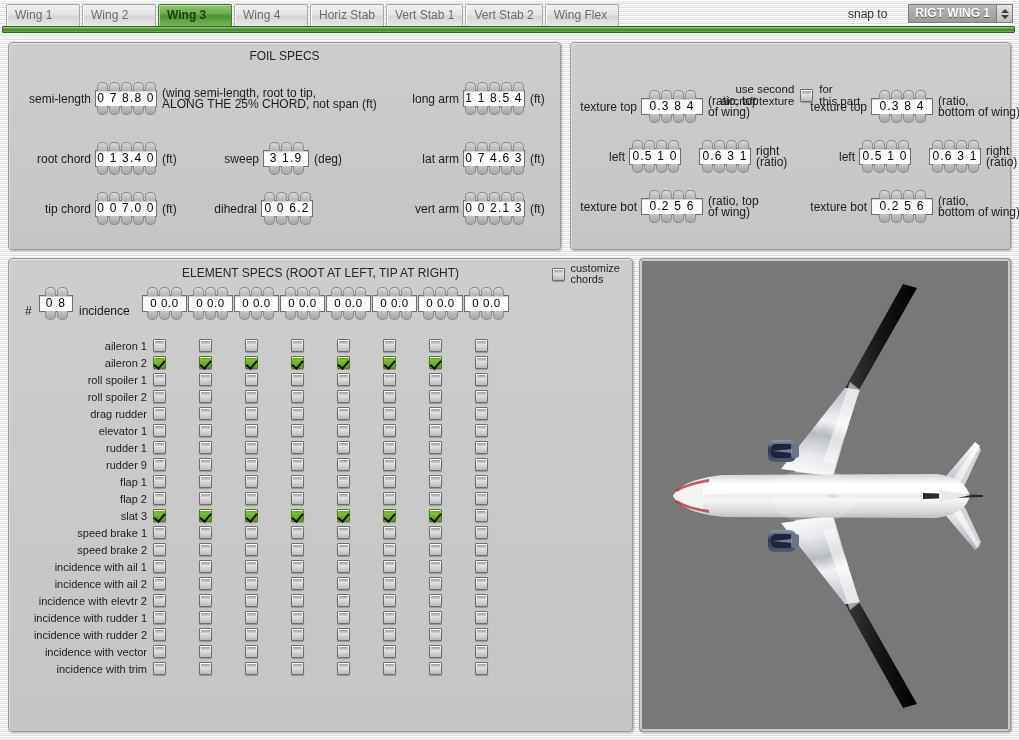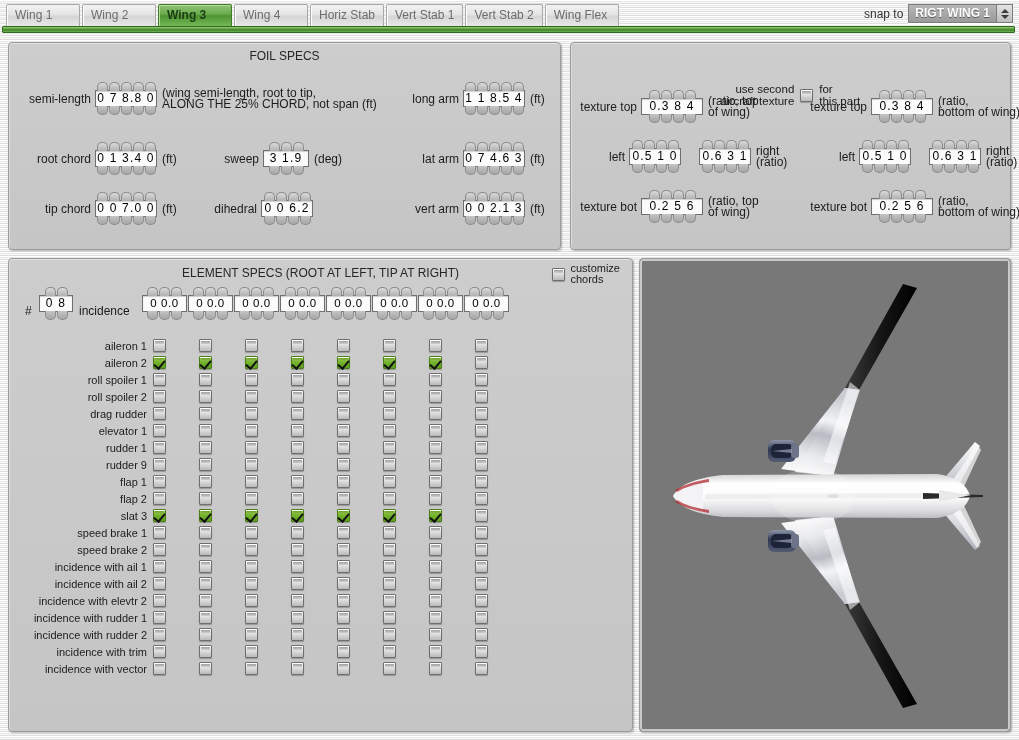--- a/index.html
+++ b/index.html
@@ -46,21 +46,21 @@
     box-shadow: inset 1px 1px 0 #b7dca2;
   }
   .greenbar {
     position: absolute; left: 2px; top: 26px; width: 1013px; height: 7px;
     background: linear-gradient(to bottom,#9cc984 0%, #5fa442 35%, #3f7f26 60%, #74b457 100%);
     border: 1px solid #2e6b1c;
     border-radius: 1px;
   }
   .snapwrap {
     position: absolute; right: 6px; top: 4px;
-    display: flex; align-items: center; gap: 5px;
+    display: flex; align-items: center; gap: 21px;
   }
   .snap-label { font-size: 12px; color: #333; }
   .snap-select {
     display: flex; align-items: stretch;
     border: 1px solid #7c7c7c;
     background: linear-gradient(to bottom,#b6b6b6,#9b9b9b);
     height: 19px;
     box-shadow: 0 1px 0 #fff;
   }
   .snap-value {
@@ -847,32 +847,32 @@
           <span class="cb rowcb" style="left: 144px; top: 2px;"></span>
           <span class="cb rowcb" style="left: 190px; top: 2px;"></span>
           <span class="cb rowcb" style="left: 236px; top: 2px;"></span>
           <span class="cb rowcb" style="left: 282px; top: 2px;"></span>
           <span class="cb rowcb" style="left: 328px; top: 2px;"></span>
           <span class="cb rowcb" style="left: 374px; top: 2px;"></span>
           <span class="cb rowcb" style="left: 420px; top: 2px;"></span>
           <span class="cb rowcb" style="left: 466px; top: 2px;"></span>
         </div>
         <div class="row">
+          <span class="rowlbl">incidence with vector</span>
+          <span class="cb rowcb" style="left: 144px; top: 2px;"></span>
+          <span class="cb rowcb" style="left: 190px; top: 2px;"></span>
+          <span class="cb rowcb" style="left: 236px; top: 2px;"></span>
+          <span class="cb rowcb" style="left: 282px; top: 2px;"></span>
+          <span class="cb rowcb" style="left: 328px; top: 2px;"></span>
+          <span class="cb rowcb" style="left: 374px; top: 2px;"></span>
+          <span class="cb rowcb" style="left: 420px; top: 2px;"></span>
+          <span class="cb rowcb" style="left: 466px; top: 2px;"></span>
+        </div>
+        <div class="row">
           <span class="rowlbl">incidence with trim</span>
-          <span class="cb rowcb" style="left: 144px; top: 2px;"></span>
-          <span class="cb rowcb" style="left: 190px; top: 2px;"></span>
-          <span class="cb rowcb" style="left: 236px; top: 2px;"></span>
-          <span class="cb rowcb" style="left: 282px; top: 2px;"></span>
-          <span class="cb rowcb" style="left: 328px; top: 2px;"></span>
-          <span class="cb rowcb" style="left: 374px; top: 2px;"></span>
-          <span class="cb rowcb" style="left: 420px; top: 2px;"></span>
-          <span class="cb rowcb" style="left: 466px; top: 2px;"></span>
-        </div>
-        <div class="row">
-          <span class="rowlbl">incidence with vector</span>
           <span class="cb rowcb" style="left: 144px; top: 2px;"></span>
           <span class="cb rowcb" style="left: 190px; top: 2px;"></span>
           <span class="cb rowcb" style="left: 236px; top: 2px;"></span>
           <span class="cb rowcb" style="left: 282px; top: 2px;"></span>
           <span class="cb rowcb" style="left: 328px; top: 2px;"></span>
           <span class="cb rowcb" style="left: 374px; top: 2px;"></span>
           <span class="cb rowcb" style="left: 420px; top: 2px;"></span>
           <span class="cb rowcb" style="left: 466px; top: 2px;"></span>
         </div>
       </div>

